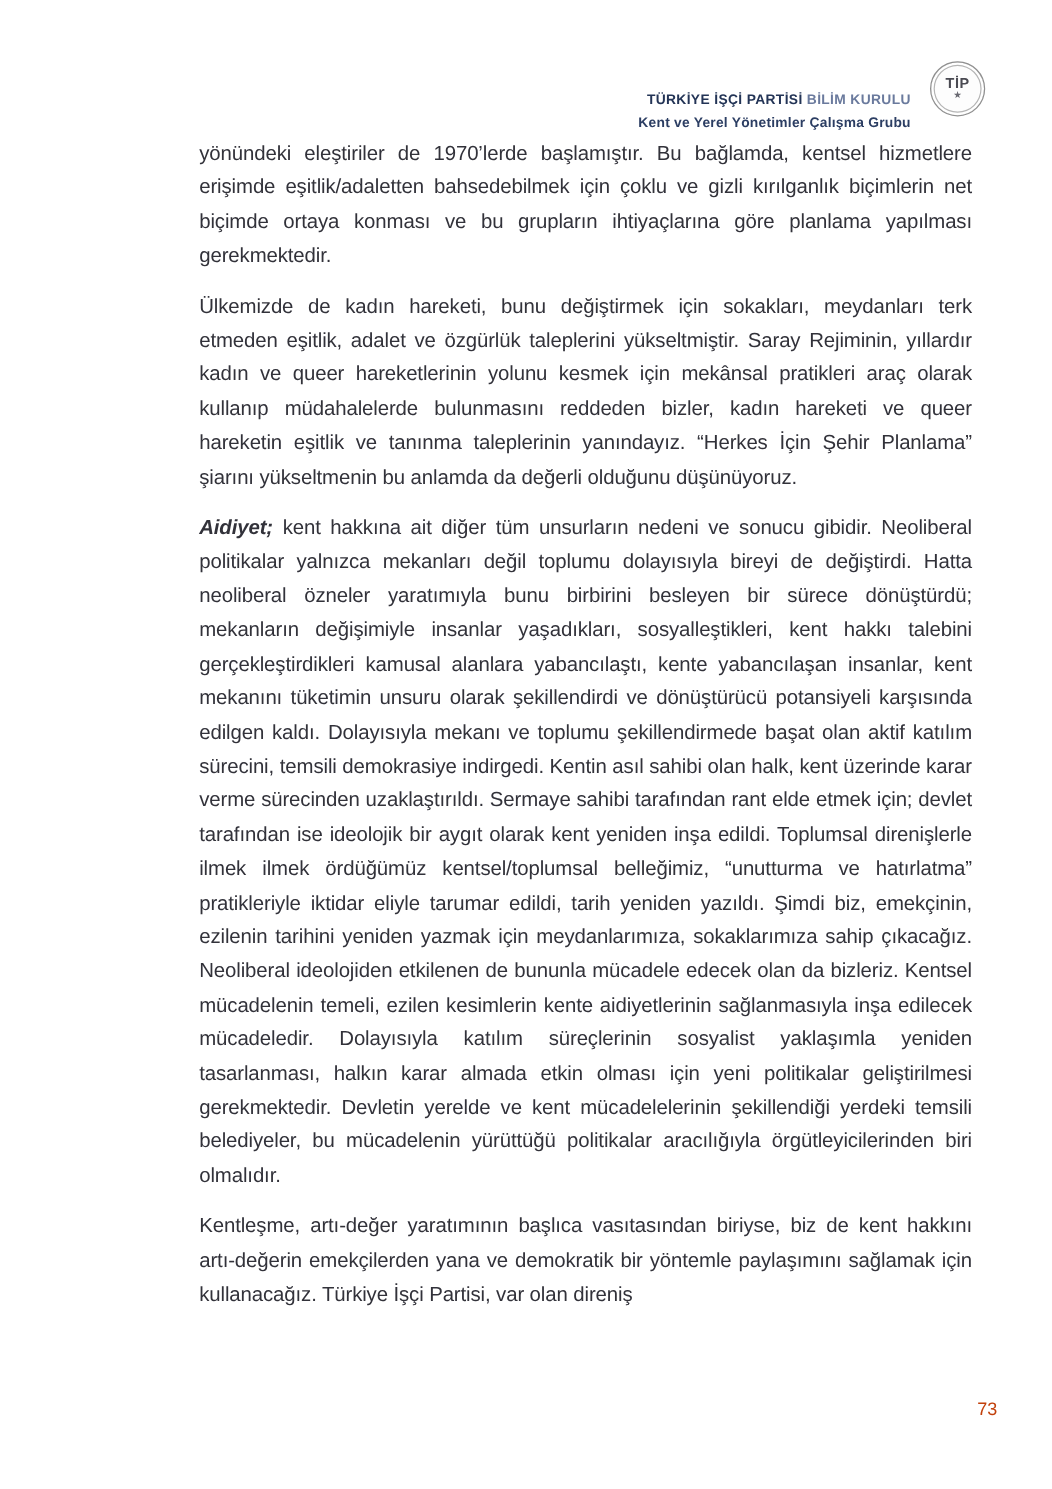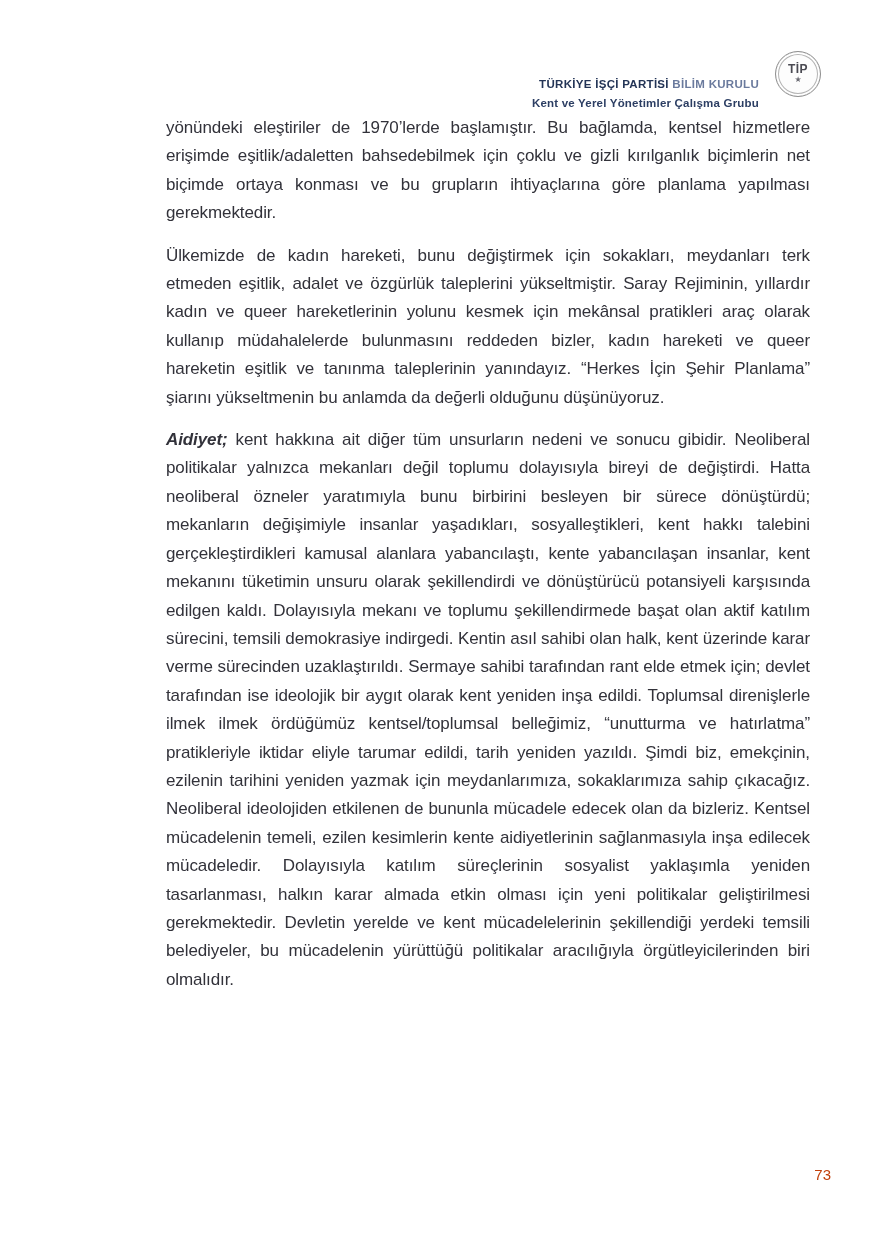--- a/index.html
+++ b/index.html
@@ -107,17 +107,18 @@
     <div class="logo">
       <span class="logo-text">TİP</span>
       <span class="logo-star">★</span>
     </div>
   </div>
 
   <div class="content">
     <p class="para"><span>yönündeki eleştiriler de 1970’lerde başlamıştır. Bu bağlamda, kentsel hizmetlere erişimde eşitlik/adaletten bahsedebilmek için çoklu ve gizli kırılganlık biçimlerin net biçimde ortaya konması ve bu grupların ihtiyaçlarına göre planlama yapılması gerekmektedir.</span></p>
     <p class="para"><span>Ülkemizde de kadın hareketi, bunu değiştirmek için sokakları, meydanları terk etmeden eşitlik, adalet ve özgürlük taleplerini yükseltmiştir. Saray Rejiminin, yıllardır kadın ve queer hareketlerinin yolunu kesmek için mekânsal pratikleri araç olarak kullanıp müdahalelerde bulunmasını reddeden bizler, kadın hareketi ve queer hareketin eşitlik ve tanınma taleplerinin yanındayız. “Herkes İçin Şehir Planlama” şiarını yükseltmenin bu anlamda da değerli olduğunu düşünüyoruz.</span></p>
     <p class="para"><span class="lead">Aidiyet;</span><span> kent hakkına ait diğer tüm unsurların nedeni ve sonucu gibidir. Neoliberal politikalar yalnızca mekanları değil toplumu dolayısıyla bireyi de değiştirdi. Hatta neoliberal özneler yaratımıyla bunu birbirini besleyen bir sürece dönüştürdü; mekanların değişimiyle insanlar yaşadıkları, sosyalleştikleri, kent hakkı talebini gerçekleştirdikleri kamusal alanlara yabancılaştı, kente yabancılaşan insanlar, kent mekanını tüketimin unsuru olarak şekillendirdi ve dönüştürücü potansiyeli karşısında edilgen kaldı. Dolayısıyla mekanı ve toplumu şekillendirmede başat olan aktif katılım sürecini, temsili demokrasiye indirgedi. Kentin asıl sahibi olan halk, kent üzerinde karar verme sürecinden uzaklaştırıldı. Sermaye sahibi tarafından rant elde etmek için; devlet tarafından ise ideolojik bir aygıt olarak kent yeniden inşa edildi. Toplumsal direnişlerle ilmek ilmek ördüğümüz kentsel/toplumsal belleğimiz, “unutturma ve hatırlatma” pratikleriyle iktidar eliyle tarumar edildi, tarih yeniden yazıldı. Şimdi biz, emekçinin, ezilenin tarihini yeniden yazmak için meydanlarımıza, sokaklarımıza sahip çıkacağız. Neoliberal ideolojiden etkilenen de bununla mücadele edecek olan da bizleriz. Kentsel mücadelenin temeli, ezilen kesimlerin kente aidiyetlerinin sağlanmasıyla inşa edilecek mücadeledir. Dolayısıyla katılım süreçlerinin sosyalist yaklaşımla yeniden tasarlanması, halkın karar almada etkin olması için yeni politikalar geliştirilmesi gerekmektedir. Devletin yerelde ve kent mücadelelerinin şekillendiği yerdeki temsili belediyeler, bu mücadelenin yürüttüğü politikalar aracılığıyla örgütleyicilerinden biri olmalıdır.</span></p>
+    <p class="para"><span>Kentleşme, artı-değer yaratımının başlıca vasıtasından biriyse, biz de kent hakkını artı-değerin emekçilerden yana ve demokratik bir yöntemle paylaşımını sağlamak için kullanacağız. Türkiye İşçi Partisi, var olan direniş</span></p>
   </div>
 
   <div class="page-number">73</div>
 
 </div>
 
 </body></html>

